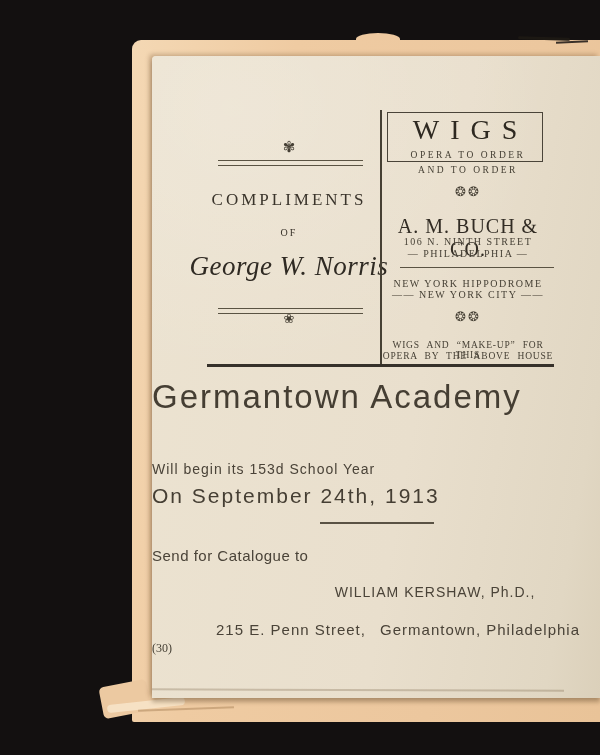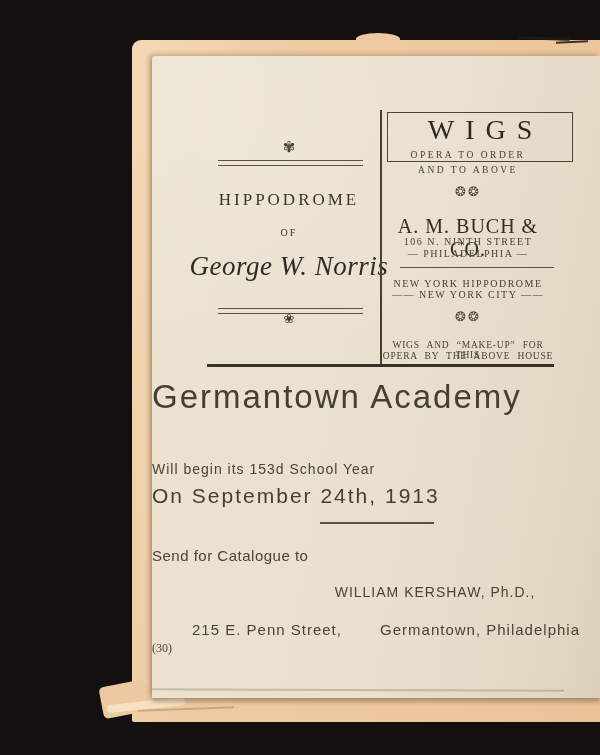--- a/index.html
+++ b/index.html
@@ -39,21 +39,21 @@
   .compliments{font-size:17px;letter-spacing:3px;color:#3a342b;}
   .of-label{font-size:10px;letter-spacing:2px;color:#3a342b;}
   .donor-name{font-size:27px;font-style:italic;color:#2f2a23;letter-spacing:.5px;}
   
   .v-divider{position:absolute;left:228px;top:54px;width:2px;height:255px;background:#464034;}
   .thick-rule{position:absolute;left:55px;top:308px;width:347px;height:3px;background:#36312a;}
   .thin-rule{position:absolute;left:248px;top:211px;width:154px;height:1px;background:#5a5343;}
   .short-rule{position:absolute;left:168px;top:466px;width:114px;height:2px;background:#5a5244;}
   
   .rc{position:absolute;left:230px;width:172px;text-align:center;}
-  .wigs-box{position:absolute;left:235px;top:56px;width:186px;height:50px;border:1px solid #4a4439;box-sizing:border-box;}
+  .wigs-box{position:absolute;left:235px;top:56px;width:156px;height:50px;border:1px solid #4a4439;box-sizing:border-box;}
   .wigs-title{position:absolute;left:0;right:0;top:1px;text-align:center;font-size:28px;letter-spacing:11px;color:#2e2921;}
   .wigs-title span{display:inline-block;margin-right:-11px;}
   .smallcaps{font-size:10px;letter-spacing:1.5px;color:#464035;}
   .tinycaps{font-size:9.5px;letter-spacing:2.5px;color:#464035;}
   .company-name{font-size:20px;letter-spacing:1px;color:#322c24;}
   .note-line{font-size:9.5px;letter-spacing:.8px;word-spacing:4px;color:#464035;}
   
   .sans{font-family:"Liberation Sans","DejaVu Sans",sans-serif;color:#4a4338;}
   .bc{position:absolute;left:0;width:460px;text-align:left;}
   .school-name{font-size:33px;letter-spacing:2px;color:#453e33;}
@@ -74,51 +74,51 @@
   <div class="tear1"></div>
   <div class="tear2"></div>
   <div class="crinkle"></div>
   <div class="crinkle-hl"></div>
   <div class="crinkle-sh"></div>
 
   <div class="page">
 
     <div class="lc ornament" style="top:86px;font-size:15px;">✾</div>
     <div class="double-rule" style="left:66px;top:104px;width:145px;"></div>
-    <div class="lc compliments" style="top:134px;">HIPPODROME</div>
+    <div class="lc compliments" style="top:134px;">COMPLIMENTS</div>
     <div class="lc of-label" style="top:171px;">OF</div>
     <div class="lc donor-name" style="top:195px;">George W. Norris</div>
     <div class="double-rule" style="left:66px;top:252px;width:145px;"></div>
     <div class="lc ornament" style="top:258px;font-size:13px;">❀</div>
 
     <div class="v-divider"></div>
 
     <div class="wigs-box">
       <div class="wigs-title"><span>WIGS</span></div>
     </div>
     <div class="rc tinycaps" style="top:94px;">OPERA TO ORDER</div>
-    <div class="rc tinycaps" style="top:109px;">AND TO ABOVE</div>
+    <div class="rc tinycaps" style="top:109px;">AND TO ORDER</div>
     <div class="rc ornament" style="top:131px;font-size:13px;letter-spacing:2px;">❂❂</div>
     <div class="rc company-name" style="top:159px;">A. M. BUCH &amp; CO.</div>
     <div class="rc smallcaps" style="top:180px;">106 N. NINTH STREET</div>
     <div class="rc smallcaps" style="top:192px;">— PHILADELPHIA —</div>
     <div class="thin-rule"></div>
     <div class="rc smallcaps" style="top:233px;">—— NEW YORK CITY ——</div>
     <div class="rc smallcaps" style="top:222px;">NEW YORK HIPPODROME</div>
     <div class="rc ornament" style="top:256px;font-size:13px;letter-spacing:2px;">❂❂</div>
     <div class="rc note-line" style="top:284px;">WIGS AND “MAKE-UP” FOR THIS</div>
     <div class="rc note-line" style="top:295px;">OPERA BY THE ABOVE HOUSE</div>
 
     <div class="thick-rule"></div>
 
     <div class="bc sans school-name" style="top:322px;">Germantown Academy</div>
     <div class="bc sans begin-line" style="top:405px;">Will begin its 153d School Year</div>
     <div class="bc sans date-line" style="top:428px;">On September 24th, 1913</div>
     <div class="short-rule"></div>
     <div class="bc sans catalogue-line" style="top:491px;">Send for Catalogue to</div>
     <div class="contact-name sans">WILLIAM KERSHAW, Ph.D.,</div>
-    <div class="abs sans addr" style="left:40px;top:565px;">215 E. Penn Street,</div>
+    <div class="abs sans addr" style="left:64px;top:565px;">215 E. Penn Street,</div>
     <div class="abs sans addr" style="right:20px;top:565px;">Germantown, Philadelphia</div>
     <div class="bc page-number" style="top:585px;">(30)</div>
 
     <div class="underpage-line"></div>
   </div>
 </div>
 
 </body></html>

